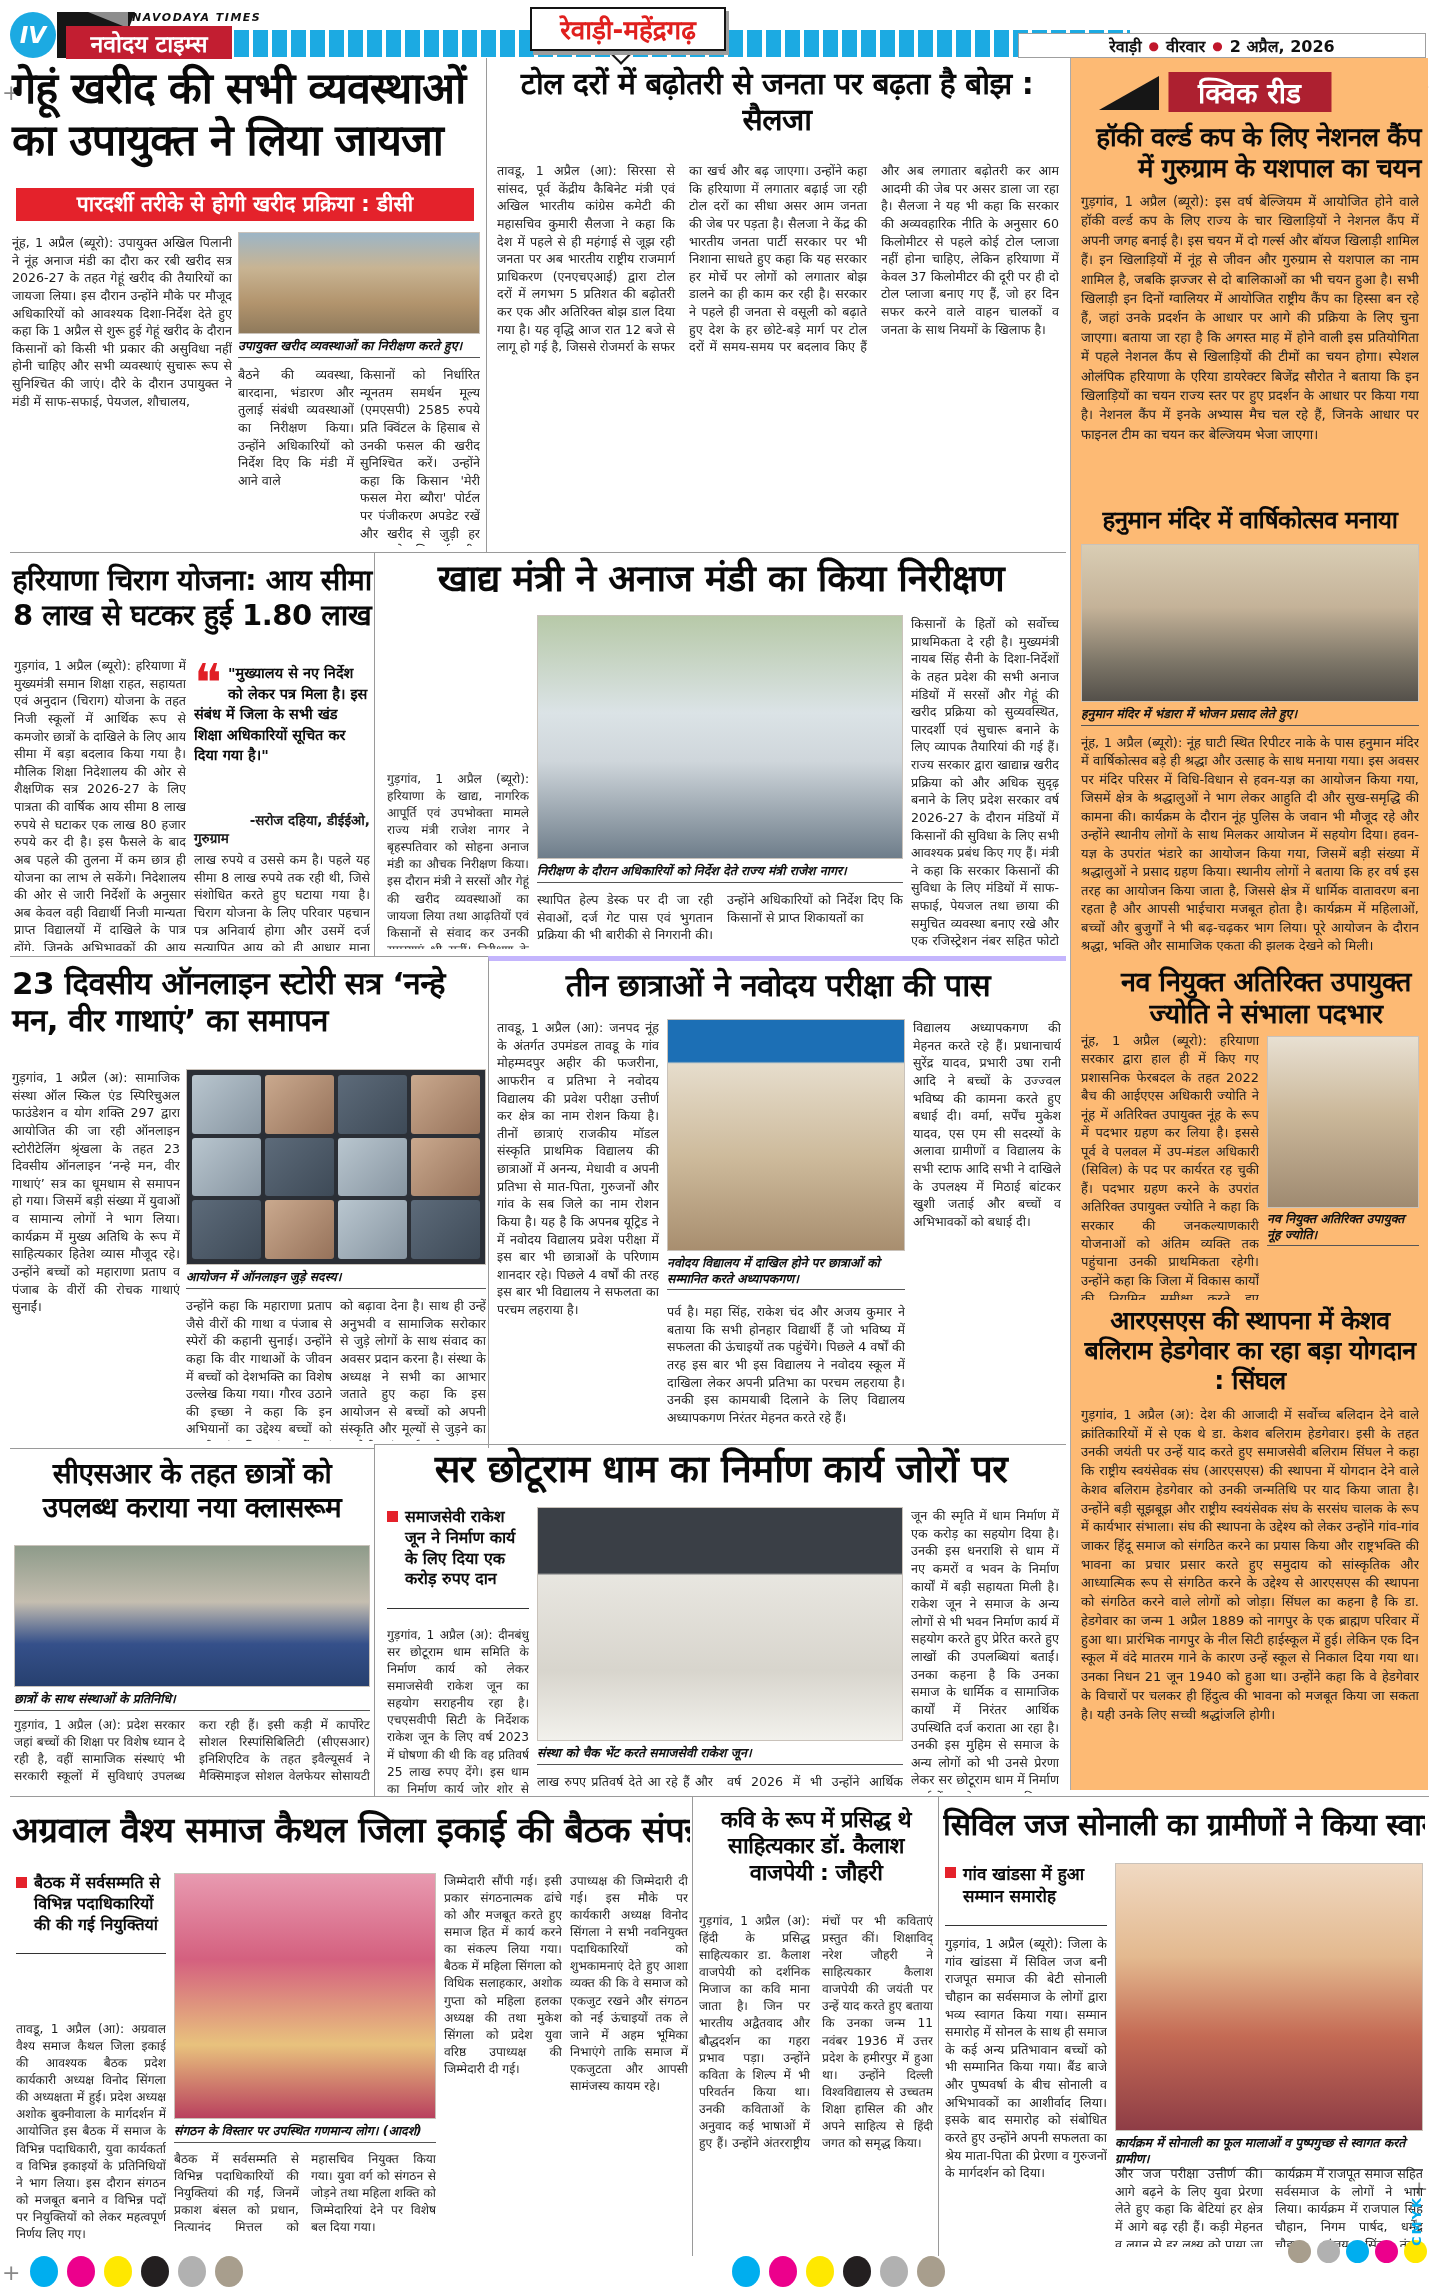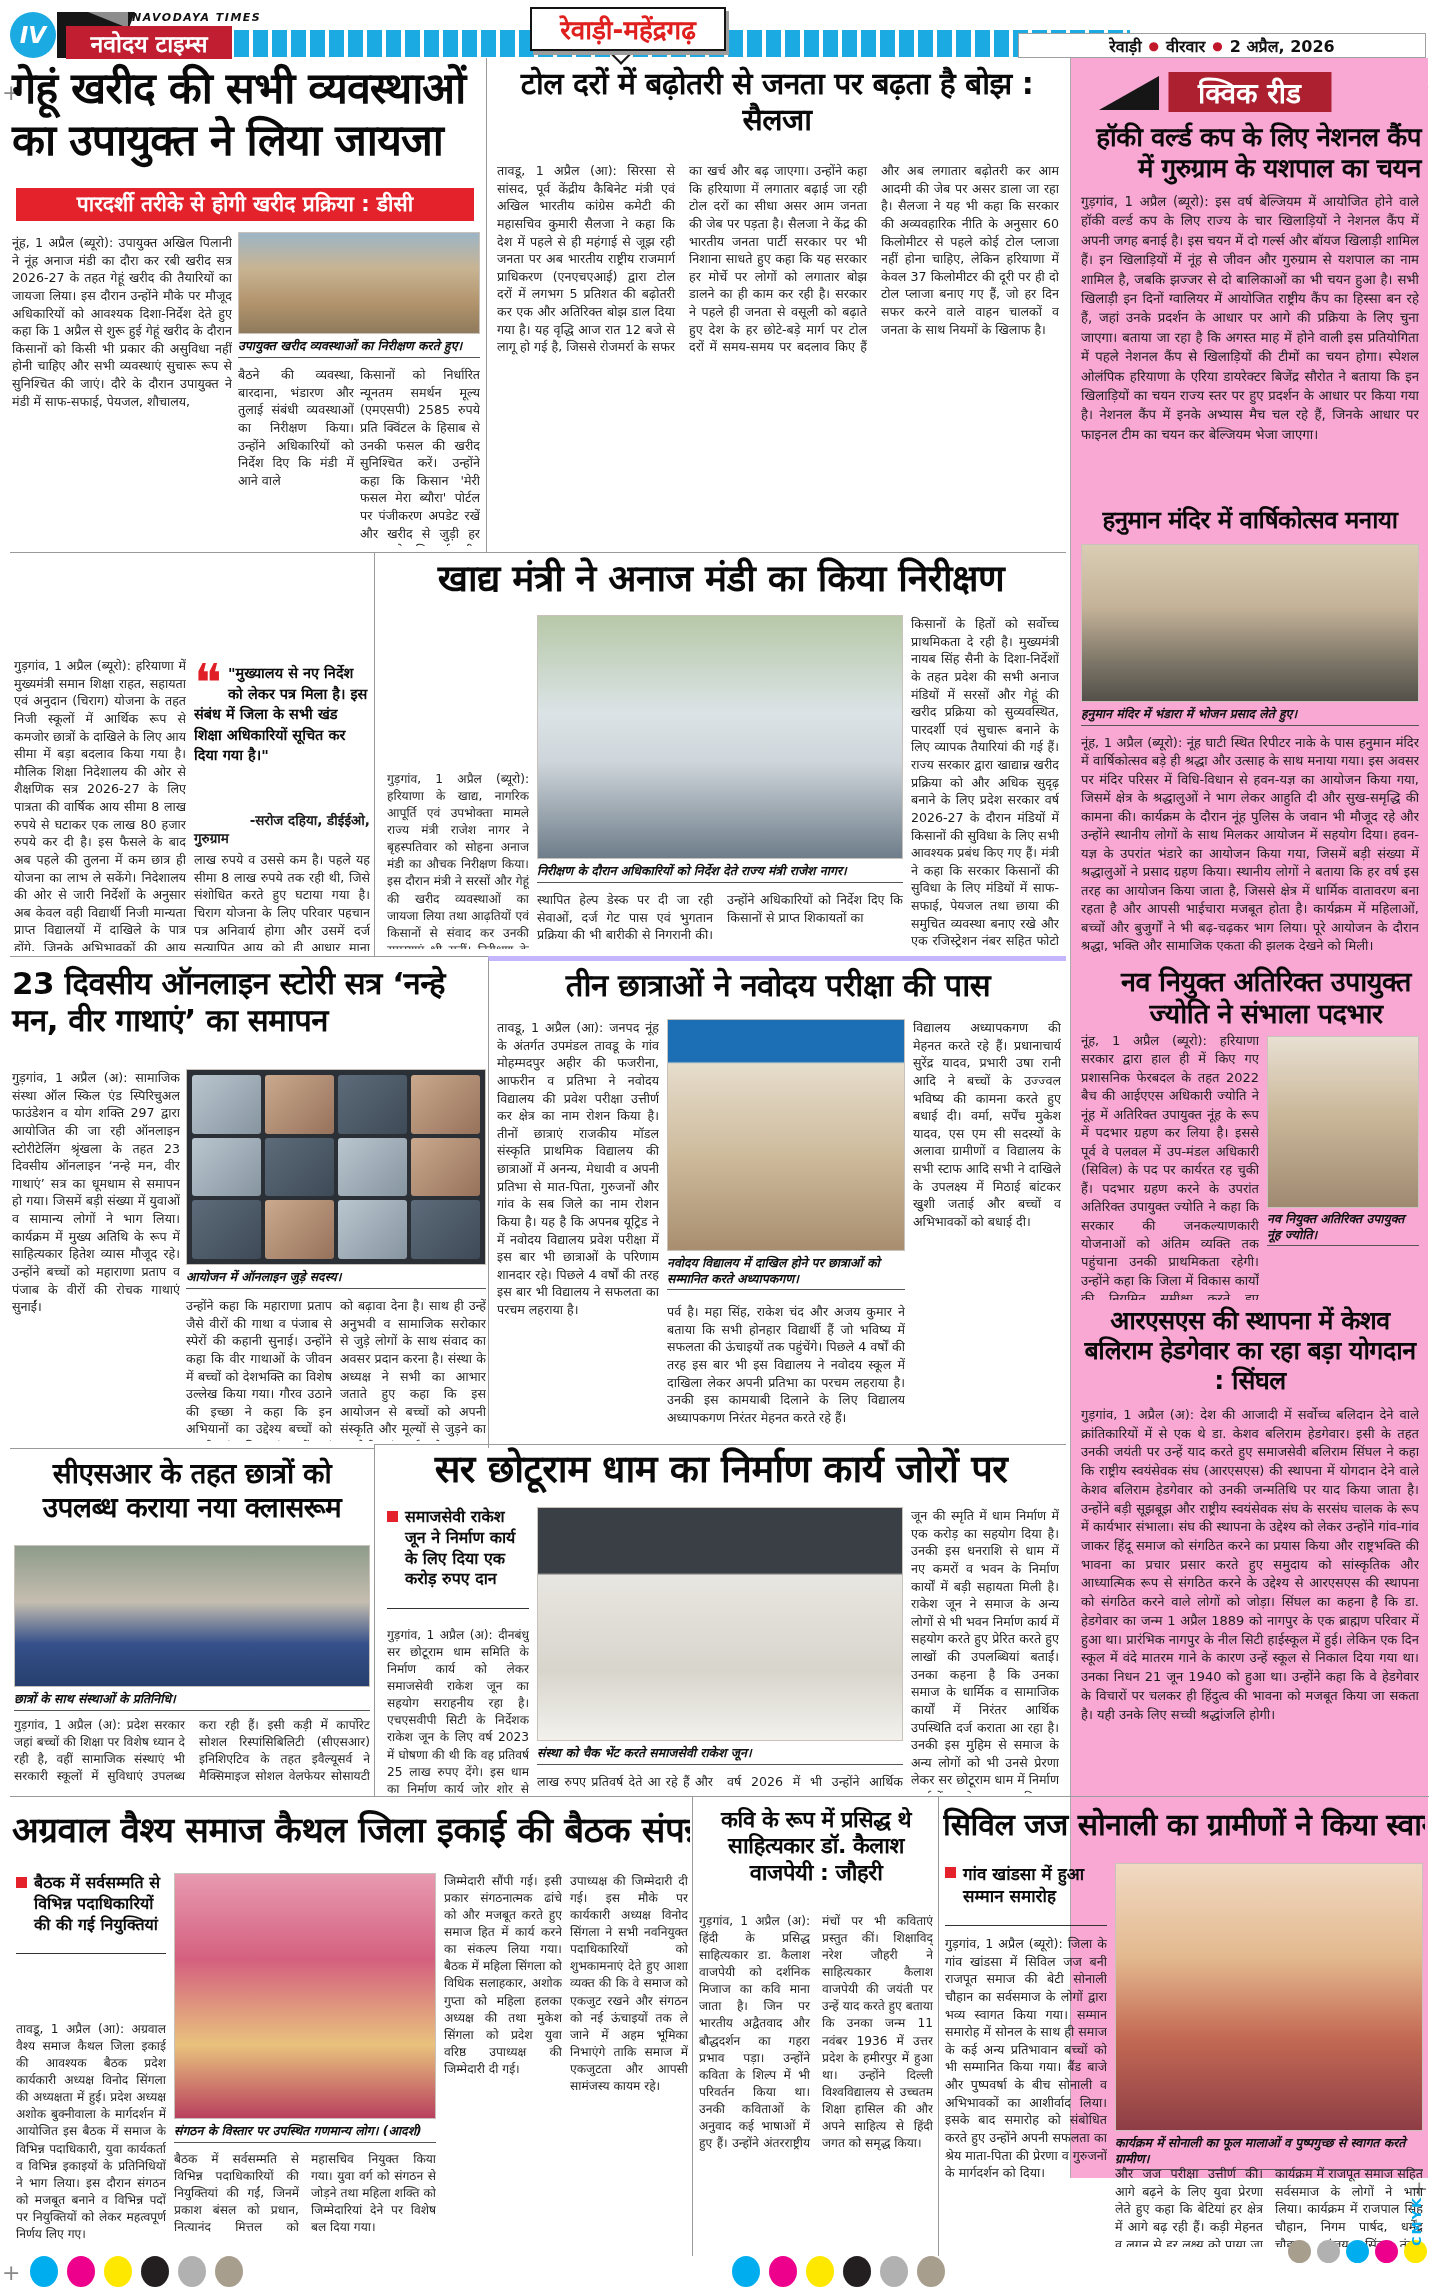--- a/index.html
+++ b/index.html
@@ -18,21 +18,21 @@
 .mast-fold{left:57px;top:12px;width:78px;height:46px;background:#161616;clip-path:polygon(0 0,100% 0,78% 100%,0 100%)}
 .mast-fold2{left:88px;top:12px;width:40px;height:16px;background:#8d8d8d;clip-path:polygon(0 0,100% 100%,100% 0)}
 .mast-small{left:132px;top:11px;font-size:11px;font-weight:bold;font-style:italic;letter-spacing:1.5px;color:#111}
 .mast-red{left:66px;top:26px;width:166px;height:33px;background:#c21e31;color:#fff;font-weight:bold;font-size:23px;display:flex;align-items:center;justify-content:center;letter-spacing:0}
 .stripes{left:234px;top:30px;width:896px;height:27px;background:repeating-linear-gradient(90deg,#1caae2 0 15px,#ffffff 15px 19px)}
 .edition-box{left:530px;top:7px;width:196px;height:44px;background:#fff;border:2.5px solid #141414;box-shadow:3px 4px 0 #9c9c9c;color:#e0201e;font-weight:bold;font-size:26px;display:flex;align-items:center;justify-content:center;z-index:5}
 .edition-ptr{left:612px;top:43px;width:18px;height:18px;background:#fff;border-right:2.5px solid #141414;border-bottom:2.5px solid #141414;transform:rotate(45deg);z-index:4}
 .date-box{left:1018px;top:33px;width:408px;height:25px;background:#fff;border:1px solid #9f9f9f;display:flex;align-items:center;justify-content:center;gap:7px;font-weight:bold;font-size:16px;color:#111;z-index:6}
 .date-box .dot{color:#c0172b;font-size:12px}
 
-.rail{left:1070px;top:58px;width:358px;height:2120px;background:#f9a8d4;border-left:1px solid #aaa}
+.rail{left:1070px;top:58px;width:358px;height:1732px;background:#fdba74;border-left:1px solid #aaa}
 .qr-label{position:absolute;left:50%;transform:translateX(-50%);top:14px;background:#ad2030;color:#fff;font-weight:bold;font-size:28px;padding:1px 30px;white-space:nowrap}
 .qr-tri{position:absolute;left:28px;top:18px;width:60px;height:34px;background:#161616;clip-path:polygon(100% 0,100% 100%,0 100%)}
 
 .red-banner{background:#e4222b;color:#fff;font-weight:bold;text-align:center}
 
 .qmark{float:left;color:#e11f26;font-size:52px;line-height:40px;margin-right:6px;font-family:"DejaVu Serif",serif}
 
 .dots{position:absolute;display:flex;gap:9px}
 .dot-e{width:28px;height:31px;border-radius:50%}
 .dot-s{width:23px;height:23px;border-radius:50%}
@@ -110,20 +110,21 @@
   <div class="bt" style="position:absolute;left:228px;top:308px;width:116px;height:180px;">बैठने की व्यवस्था, बारदाना, भंडारण और तुलाई संबंधी व्यवस्थाओं का निरीक्षण किया। उन्होंने अधिकारियों को निर्देश दिए कि मंडी में आने वाले</div>
   <div class="bt" style="position:absolute;left:350px;top:308px;width:120px;height:180px;">किसानों को निर्धारित न्यूनतम समर्थन मूल्य (एमएसपी) 2585 रुपये प्रति क्विंटल के हिसाब से उनकी फसल की खरीद सुनिश्चित करें। उन्होंने कहा कि किसान 'मेरी फसल मेरा ब्यौरा' पोर्टल पर पंजीकरण अपडेट रखें और खरीद से जुड़ी हर सूचना के लिए ई-खरीद मोबाइल ऐप का उपयोग करें।</div>
 </div>
 
 <div class="abs" style="left:486px;top:58px;width:580px;height:494px;border-left:1px solid #9a9a9a;">
   <div class="hl" style="position:absolute;left:8px;top:8px;width:564px;font-size:30px;text-align:center;">टोल दरों में बढ़ोतरी से जनता पर बढ़ता है बोझ : सैलजा</div>
   <div class="bt" style="position:absolute;left:10px;top:104px;width:562px;height:384px;column-count:3;column-gap:14px;">तावडू, 1 अप्रैल (आ): सिरसा से सांसद, पूर्व केंद्रीय कैबिनेट मंत्री एवं अखिल भारतीय कांग्रेस कमेटी की महासचिव कुमारी सैलजा ने कहा कि देश में पहले से ही महंगाई से जूझ रही जनता पर अब भारतीय राष्ट्रीय राजमार्ग प्राधिकरण (एनएचएआई) द्वारा टोल दरों में लगभग 5 प्रतिशत की बढ़ोतरी कर एक और अतिरिक्त बोझ डाल दिया गया है। यह वृद्धि आज रात 12 बजे से लागू हो गई है, जिससे रोजमर्रा के सफर का खर्च और बढ़ जाएगा। उन्होंने कहा कि हरियाणा में लगातार बढ़ाई जा रही टोल दरों का सीधा असर आम जनता की जेब पर पड़ता है। सैलजा ने केंद्र की भारतीय जनता पार्टी सरकार पर भी निशाना साधते हुए कहा कि यह सरकार हर मोर्चे पर लोगों को लगातार बोझ डालने का ही काम कर रही है। सरकार ने पहले ही जनता से वसूली को बढ़ाते हुए देश के हर छोटे-बड़े मार्ग पर टोल दरों में समय-समय पर बदलाव किए हैं और अब लगातार बढ़ोतरी कर आम आदमी की जेब पर असर डाला जा रहा है। सैलजा ने यह भी कहा कि सरकार की अव्यवहारिक नीति के अनुसार 60 किलोमीटर से पहले कोई टोल प्लाजा नहीं होना चाहिए, लेकिन हरियाणा में केवल 37 किलोमीटर की दूरी पर ही दो टोल प्लाजा बनाए गए हैं, जो हर दिन सफर करने वाले वाहन चालकों व जनता के साथ नियमों के खिलाफ है।</div>
 </div>
 
 <div class="abs" style="left:10px;top:552px;width:364px;height:404px;border-top:1px solid #9a9a9a;">
+  <div class="hl" style="position:absolute;left:2px;top:10px;width:360px;font-size:29px;text-align:center;">हरियाणा चिराग योजना: आय सीमा 8 लाख से घटकर हुई 1.80 लाख</div>
   <div class="bt" style="position:absolute;left:4px;top:104px;width:172px;height:294px;">गुड़गांव, 1 अप्रैल (ब्यूरो): हरियाणा में मुख्यमंत्री समान शिक्षा राहत, सहायता एवं अनुदान (चिराग) योजना के तहत निजी स्कूलों में आर्थिक रूप से कमजोर छात्रों के दाखिले के लिए आय सीमा में बड़ा बदलाव किया गया है। मौलिक शिक्षा निदेशालय की ओर से शैक्षणिक सत्र 2026-27 के लिए पात्रता की वार्षिक आय सीमा 8 लाख रुपये से घटाकर एक लाख 80 हजार रुपये कर दी है। इस फैसले के बाद अब पहले की तुलना में कम छात्र ही योजना का लाभ ले सकेंगे। निदेशालय की ओर से जारी निर्देशों के अनुसार अब केवल वही विद्यार्थी निजी मान्यता प्राप्त विद्यालयों में दाखिले के पात्र होंगे, जिनके अभिभावकों की आय सालाना 1.80</div>
   <div style="position:absolute;left:184px;top:110px;width:176px;height:150px;overflow:hidden;">
     <span class="qmark">❝</span>
     <span style="font-weight:bold;font-size:14.5px;line-height:1.35;color:#0c0c0c;">"मुख्यालय से नए निर्देश को लेकर पत्र मिला है। इस संबंध में जिला के सभी खंड शिक्षा अधिकारियों सूचित कर दिया गया है।"</span>
   </div>
   <div style="position:absolute;left:184px;top:258px;width:176px;font-weight:bold;font-size:13.5px;text-align:right;">-सरोज दहिया, डीईईओ,</div>
   <div style="position:absolute;left:184px;top:276px;width:176px;font-weight:bold;font-size:13.5px;">गुरुग्राम</div>
   <div class="bt" style="position:absolute;left:184px;top:298px;width:176px;height:100px;">लाख रुपये व उससे कम है। पहले यह सीमा 8 लाख रुपये तक रही थी, जिसे संशोधित करते हुए घटाया गया है। चिराग योजना के लिए परिवार पहचान पत्र अनिवार्य होगा और उसमें दर्ज सत्यापित आय को ही आधार माना जाएगा। इसके बिना किसी भी छात्र को योजना का लाभ नहीं दिया जाएगा।</div>
 </div>
 

